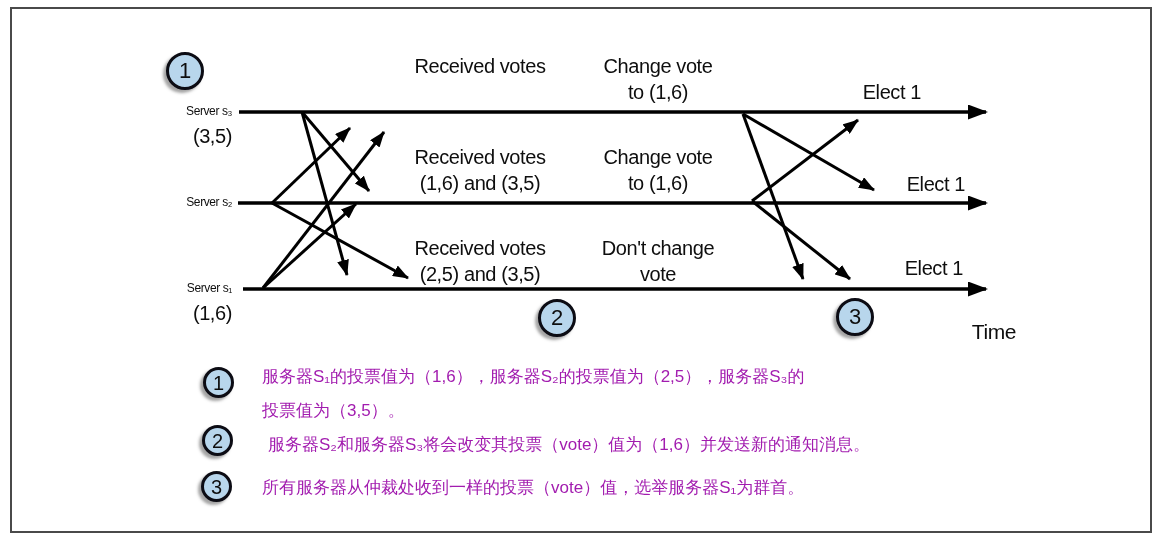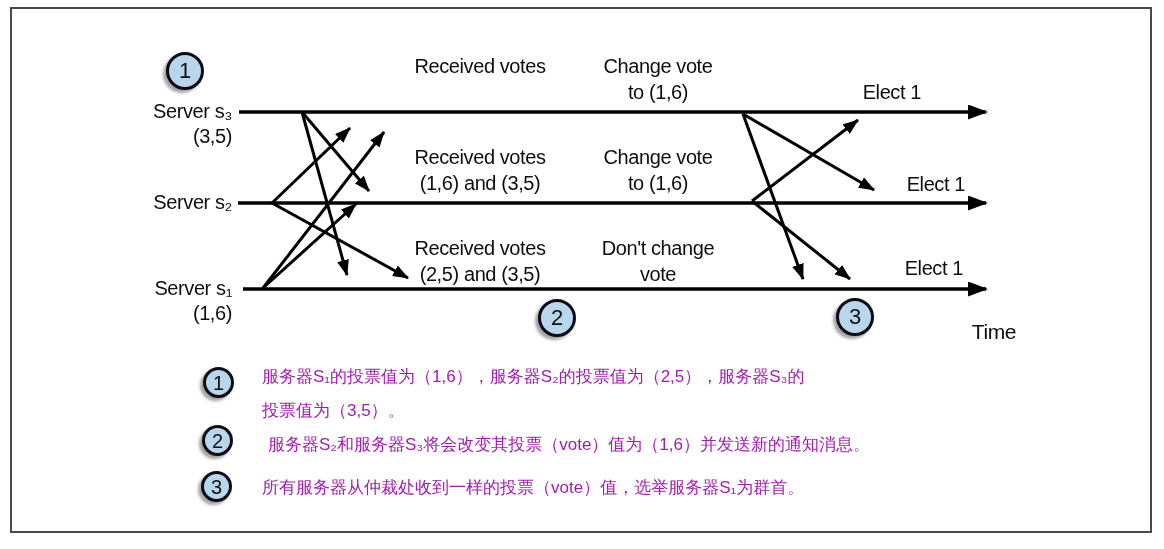--- a/index.html
+++ b/index.html
@@ -9,21 +9,21 @@
     background:#ffffff;
     font-family:"Liberation Sans","DejaVu Sans",sans-serif;
     color:#0e0e0e;
     overflow:hidden;
   }
   .frame{
     position:absolute;left:10px;top:7px;width:1142px;height:526px;
     border:2px solid #4a4a4a;box-sizing:border-box;
   }
   .lbl{position:absolute;white-space:nowrap;letter-spacing:-0.4px;}
-  .server-name{width:142px;text-align:right;font-size:20px;line-height:22px;}
+  .server-name{width:142px;text-align:right;font-size:12px;line-height:22px;}
   .server-vote{width:142px;text-align:right;font-size:20px;line-height:22px;}
   .colcell{position:absolute;text-align:center;font-size:20px;line-height:26px;letter-spacing:-0.4px;}
   .colcell div{white-space:nowrap;}
   .elect{position:absolute;width:72px;text-align:right;font-size:20px;letter-spacing:-0.4px;}
   .time{position:absolute;width:64px;text-align:center;font-size:21px;letter-spacing:-0.4px;}
   .badge{
     position:absolute;box-sizing:border-box;
     border-radius:50%;
     display:flex;align-items:center;justify-content:center;
     border:3px solid #0c0c14;

